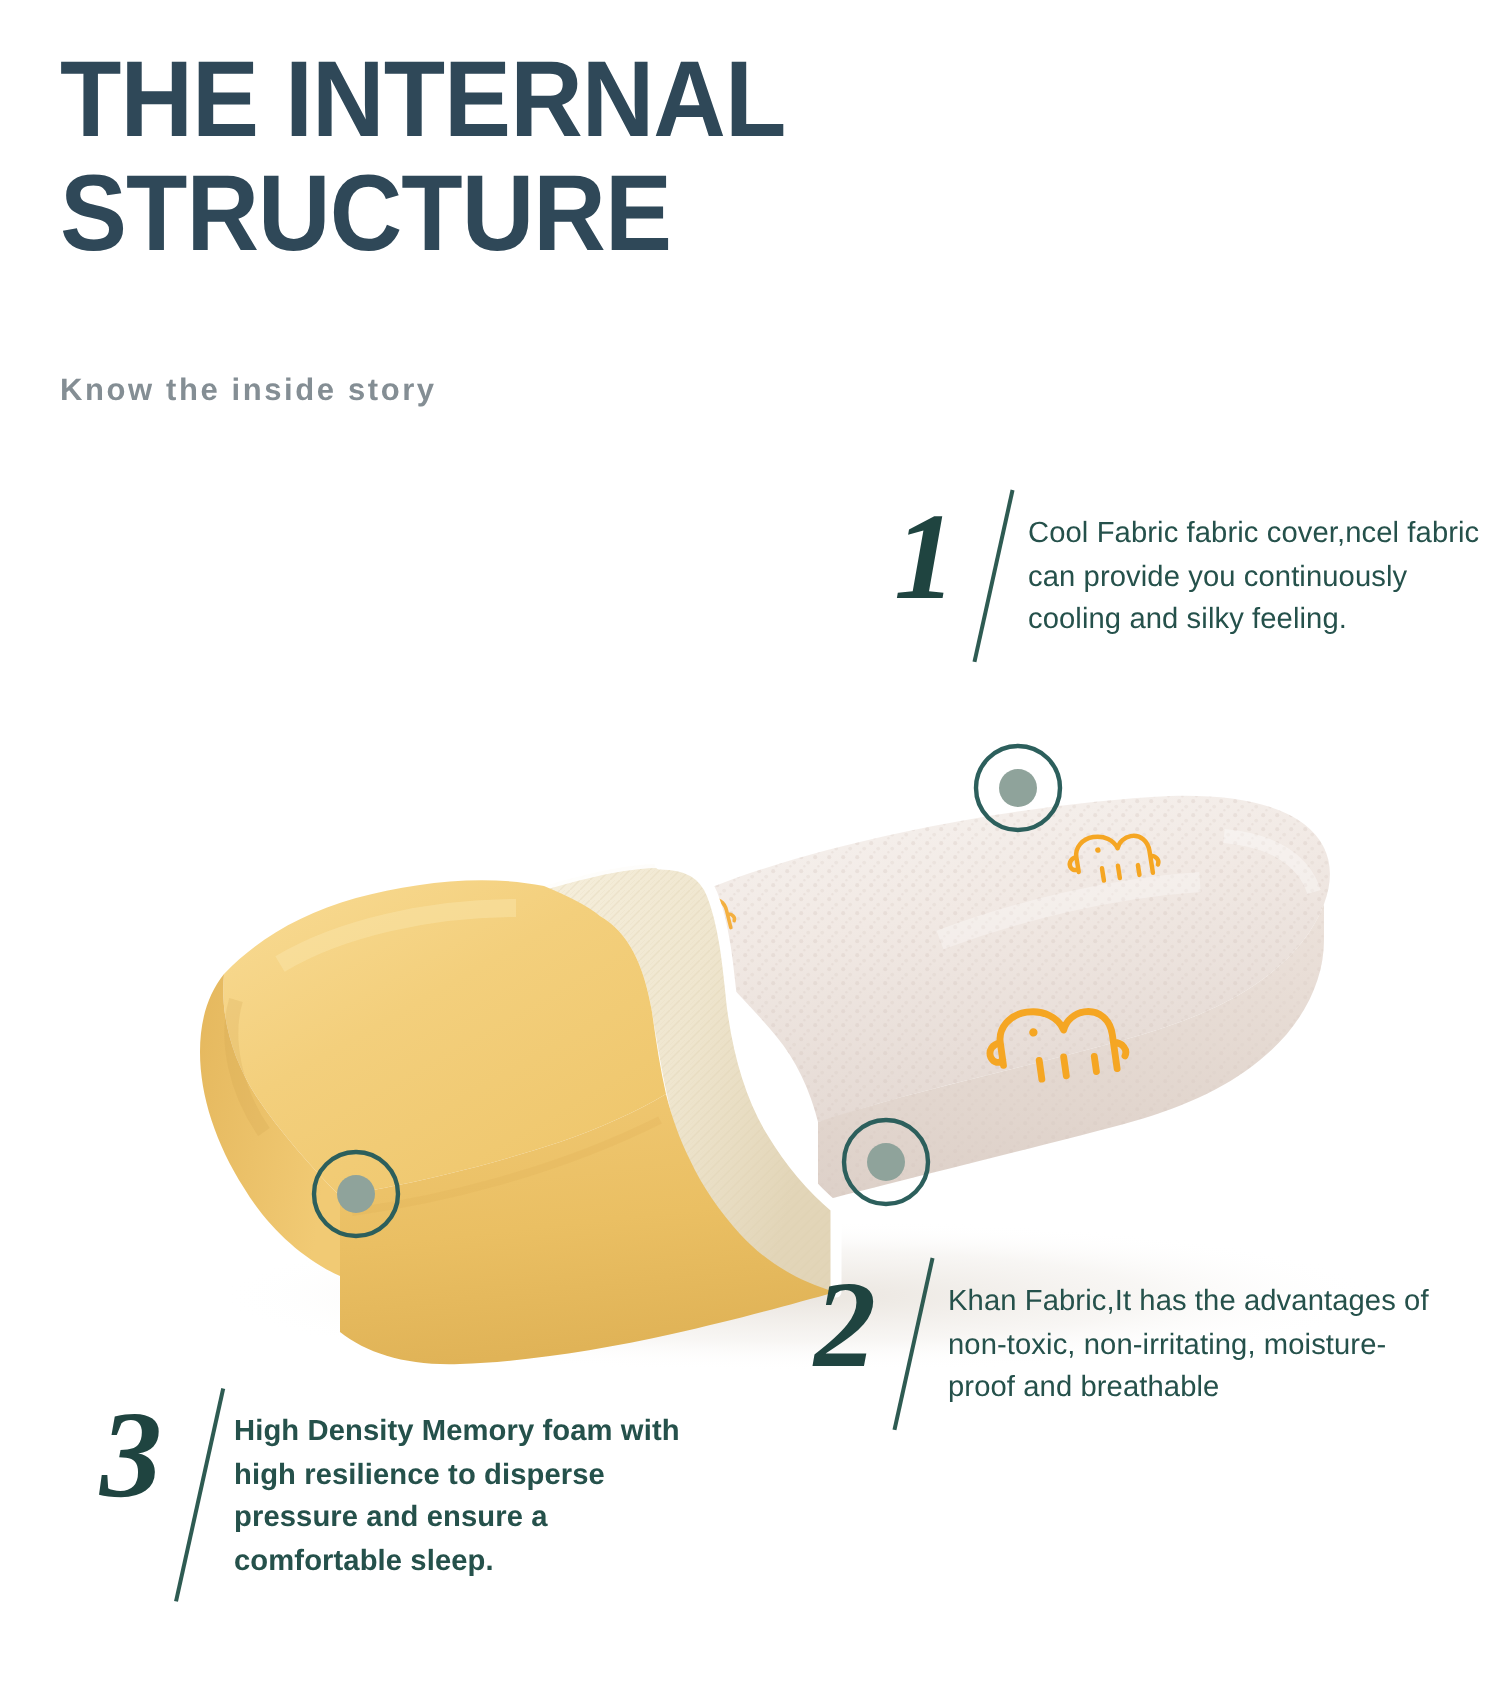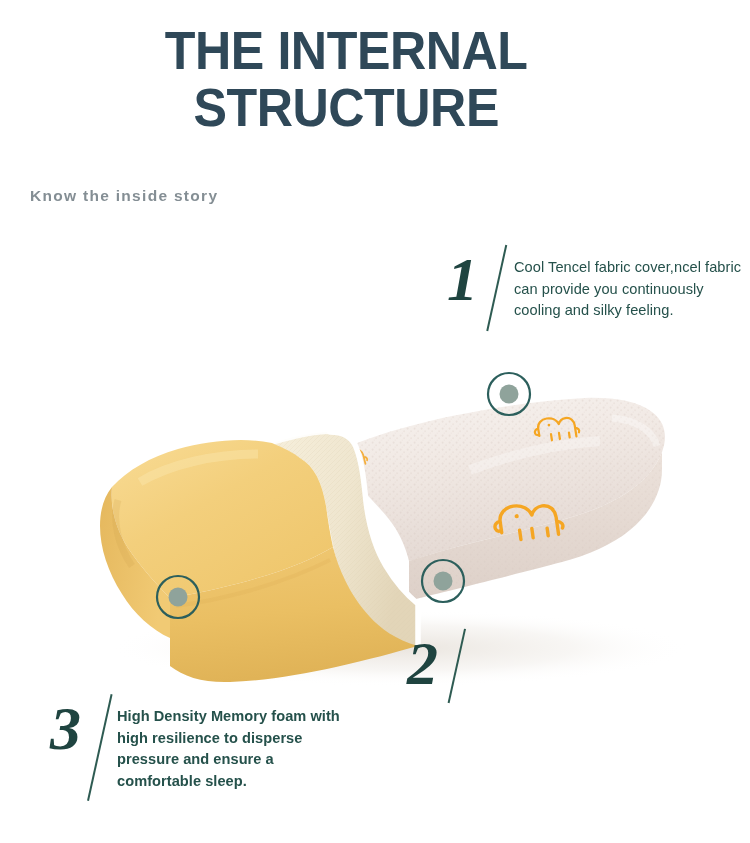--- a/index.html
+++ b/index.html
@@ -19,21 +19,20 @@
     background: #ffffff;
     overflow: hidden;
   }
 
   
   #header {
     position: absolute;
     left: 30px;
     top: 22px;
     width: 680px;
-    text-align: center;
   }
   #page-title {
     font-family: "Liberation Sans Narrow", "Liberation Sans", sans-serif;
     font-weight: bold;
     font-size: 54px;
     line-height: 57px;
     letter-spacing: -0.5px;
     color: #2f4858;
     margin: 0;
     white-space: pre-line;
@@ -336,26 +335,27 @@
     </g>
     <g>
       <circle cx="178" cy="597" r="21" fill="none" stroke="#2c5f5c" stroke-width="2.2"></circle>
       <circle cx="178" cy="597" r="9.5" fill="#8fa39b"></circle>
     </g>
   </svg>
 
   <div class="callout" id="callout-1">
     <span class="callout-num">1</span>
     <span class="callout-slash"></span>
-    <span class="callout-text">Cool Tencel fabric cover,ncel fabric can provide you continuously cooling and silky feeling.</span>
+    <span class="callout-text">Cool Fabric fabric cover,ncel fabric can provide you continuously cooling and silky feeling.</span>
   </div>
 
   <div class="callout" id="callout-2">
     <span class="callout-num">2</span>
     <span class="callout-slash"></span>
+    <span class="callout-text">Khan Fabric,It has the advantages of non-toxic, non-irritating, moisture-proof and breathable</span>
   </div>
 
   <div class="callout" id="callout-3">
     <span class="callout-num">3</span>
     <span class="callout-slash"></span>
     <span class="callout-text">High Density Memory foam with high resilience to disperse pressure and ensure a comfortable sleep.</span>
   </div>
 
 </div>
 

